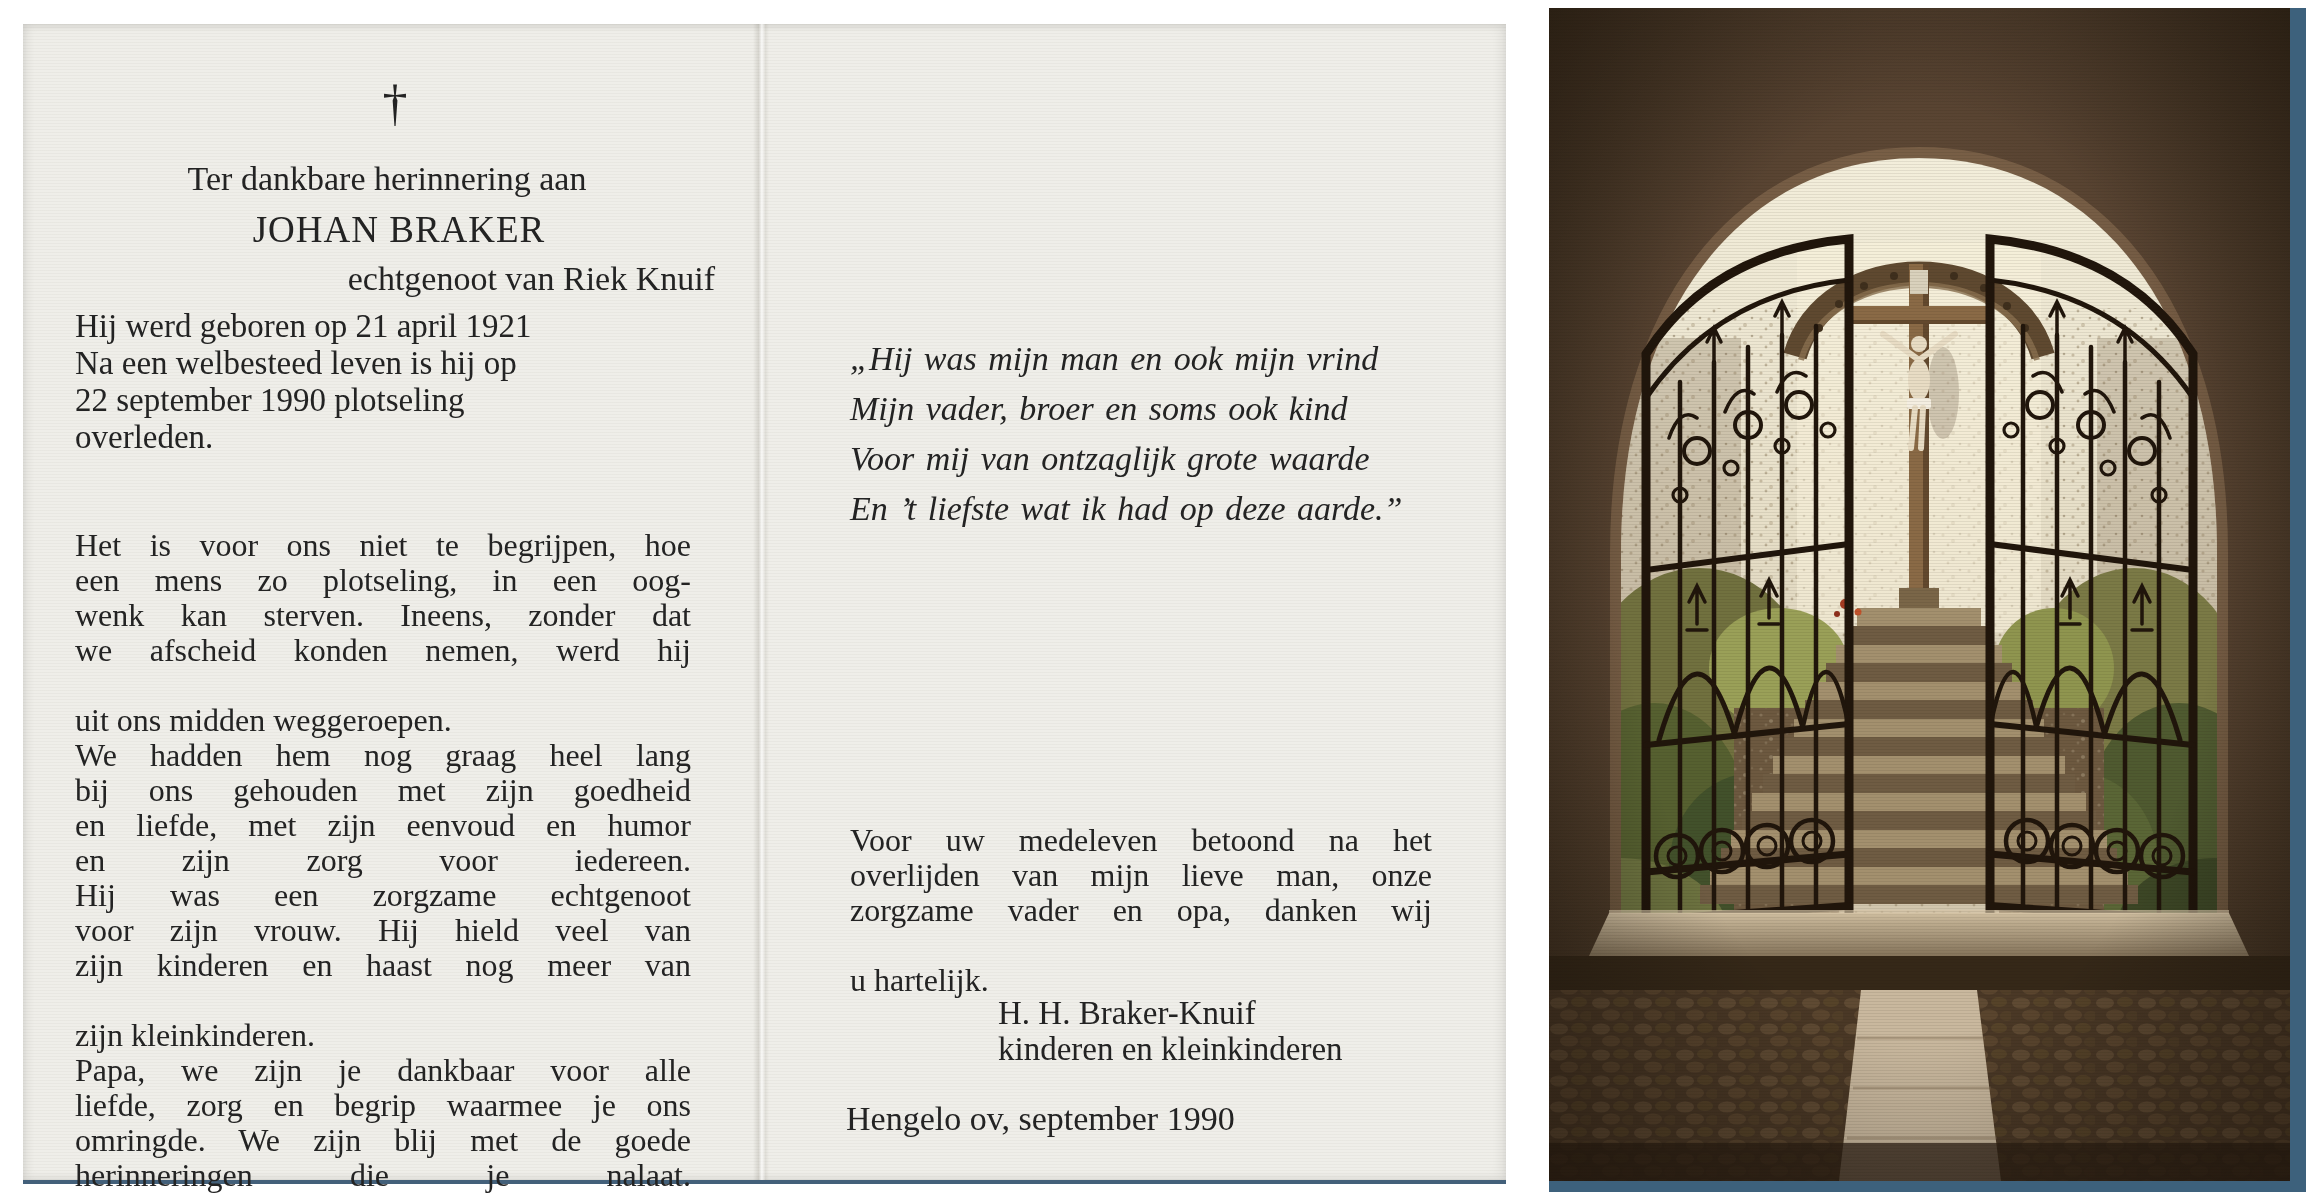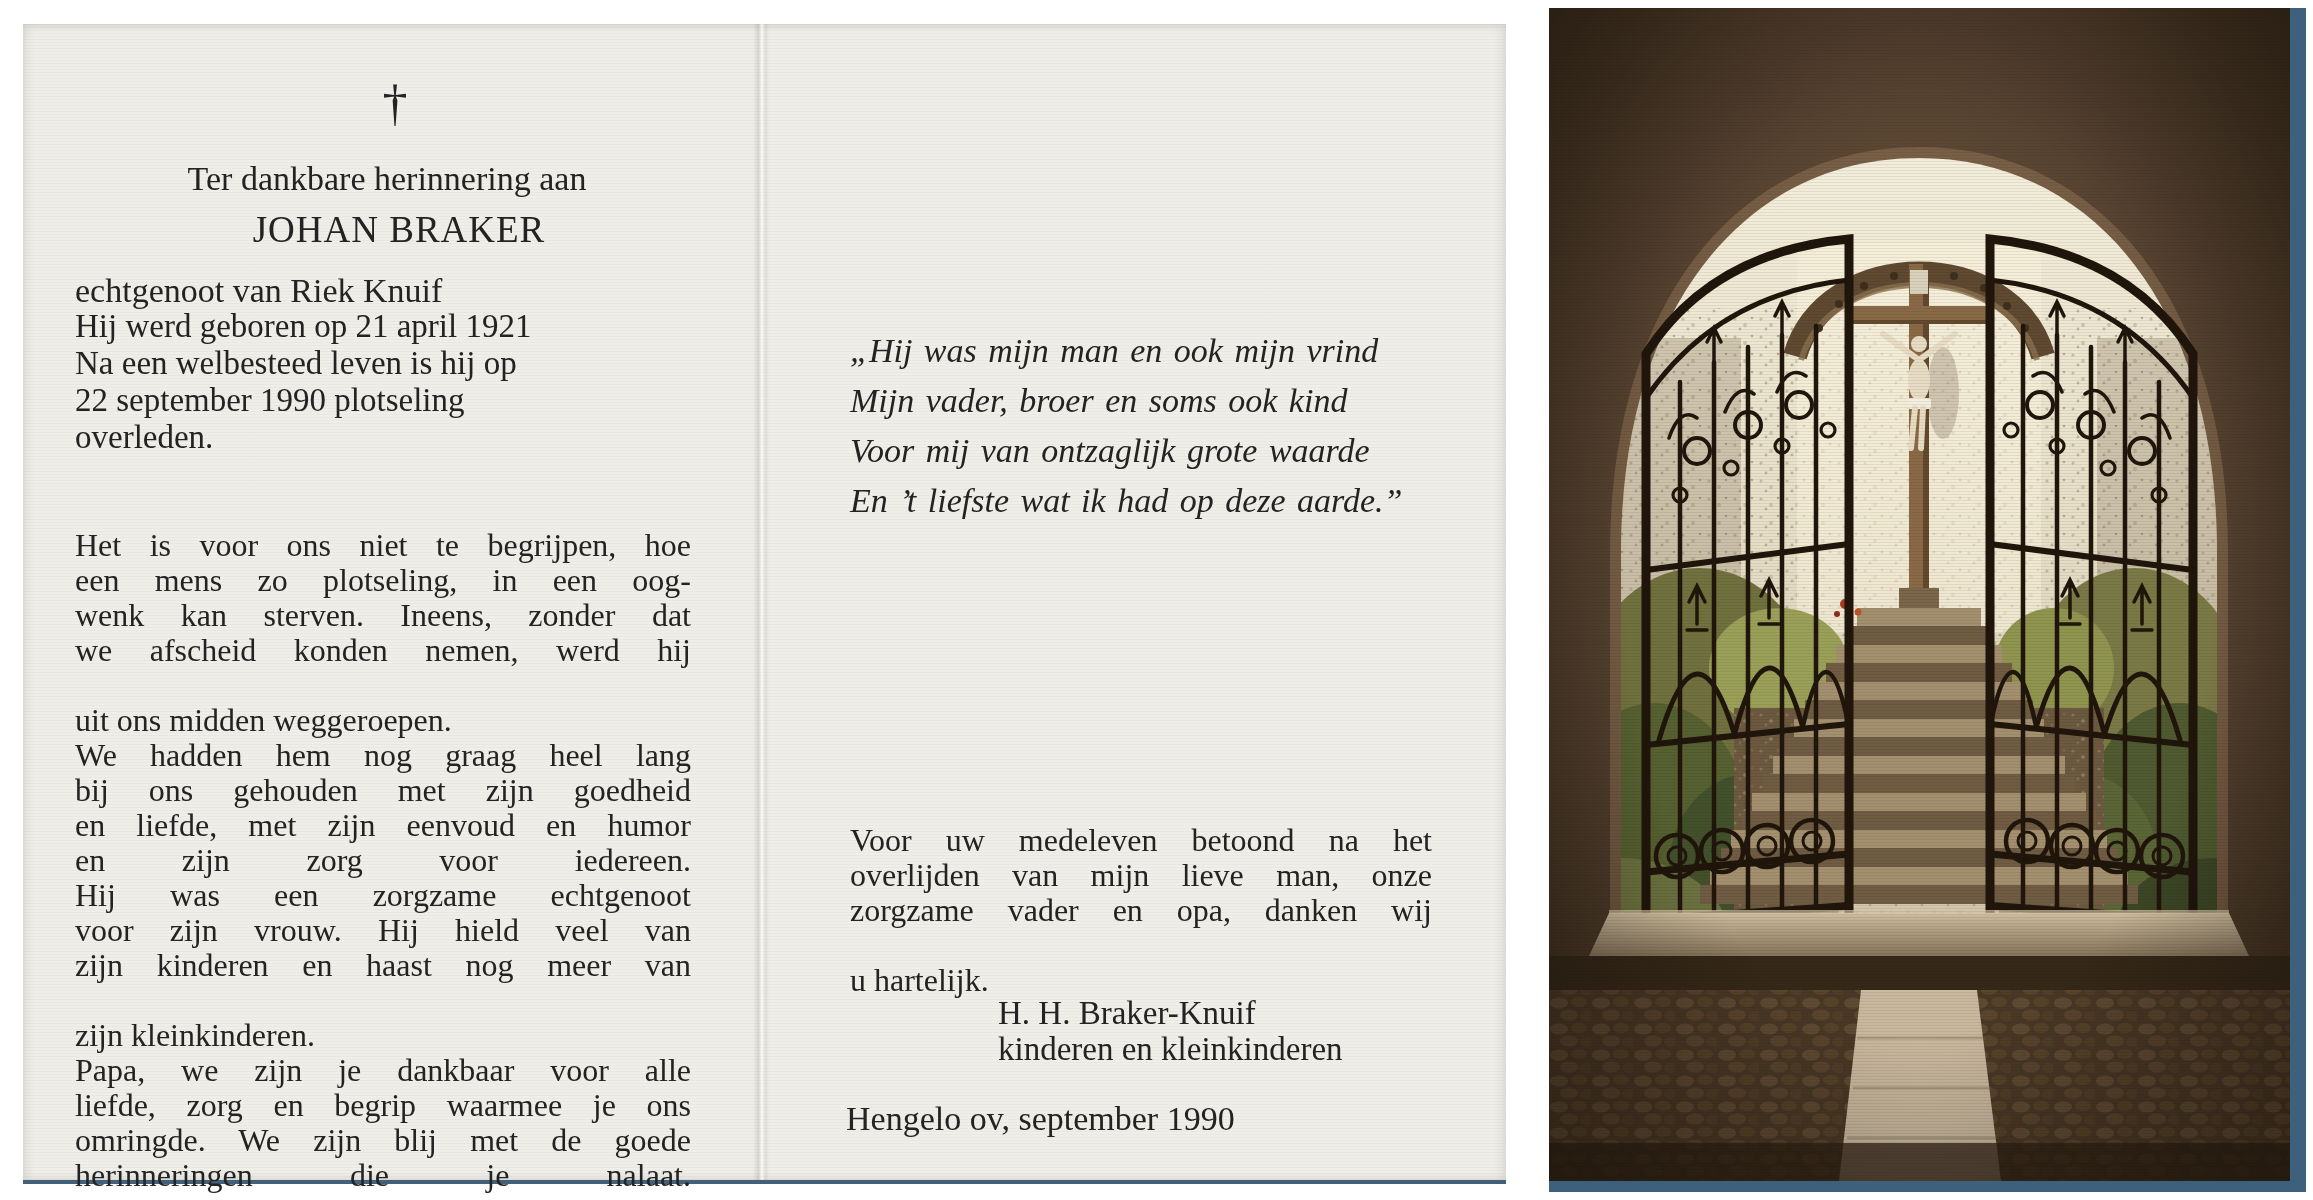--- a/index.html
+++ b/index.html
@@ -14,27 +14,27 @@
     border-bottom:4px solid #43607a;}
   .page{position:absolute;top:0;height:100%;}
   .page-left{left:0;width:737px;}
   .page-right{left:737px;width:746px;}
   .fold{position:absolute;left:730px;top:0;width:16px;height:100%;
     background:linear-gradient(90deg, rgba(0,0,0,0) 0%, rgba(90,85,70,0.16) 35%, rgba(255,255,255,0.65) 55%, rgba(120,115,100,0.12) 78%, rgba(0,0,0,0) 100%);}
 
   .cross{position:absolute;left:52px;top:54px;width:640px;text-align:center;font-size:50px;line-height:1;}
   .intro{position:absolute;left:44px;top:136px;width:640px;text-align:center;font-size:34px;white-space:nowrap;}
   .name{position:absolute;left:56px;top:184px;width:640px;text-align:center;font-size:37px;letter-spacing:1px;white-space:nowrap;}
-  .spouse{position:absolute;left:52px;top:248px;width:640px;text-align:left;font-size:34px;white-space:nowrap;}
+  .spouse{position:absolute;left:52px;top:236px;width:640px;text-align:right;font-size:34px;white-space:nowrap;}
   .birth{position:absolute;left:52px;top:284px;width:640px;text-align:left;font-size:33px;line-height:37px;}
   .body-block{position:absolute;left:52px;top:504px;width:616px;font-size:32px;line-height:35px;}
   .jline{text-align:justify;text-align-last:justify;}
   .jline.no-stretch{text-align-last:left;margin-top:35px;}
 
-  .poem{position:absolute;left:90px;top:302px;width:600px;font-style:italic;font-size:34px;line-height:50px;word-spacing:3px;}
+  .poem{position:absolute;left:90px;top:310px;width:600px;font-style:italic;font-size:34px;line-height:50px;word-spacing:3px;}
   .thanks{position:absolute;left:90px;top:799px;width:582px;font-size:32px;line-height:35px;}
   .signature{position:absolute;left:238px;top:971px;font-size:33px;line-height:36px;}
   .dateline{position:absolute;left:86px;top:1076px;font-size:34px;white-space:nowrap;}
 
   
   .photo-card{position:absolute;left:1549px;top:8px;width:757px;height:1184px;background:#3d617c;}
   .photo-card svg{position:absolute;left:0;top:0;display:block;}
 </style>
 </head>
 <body>

